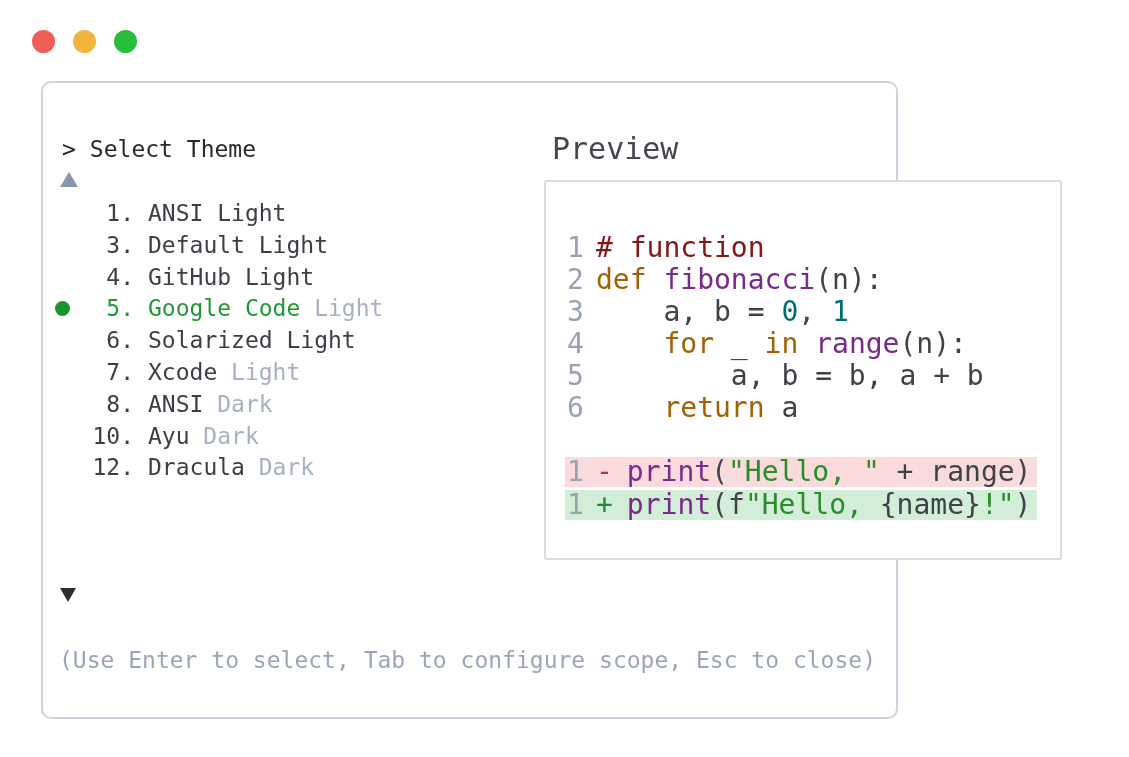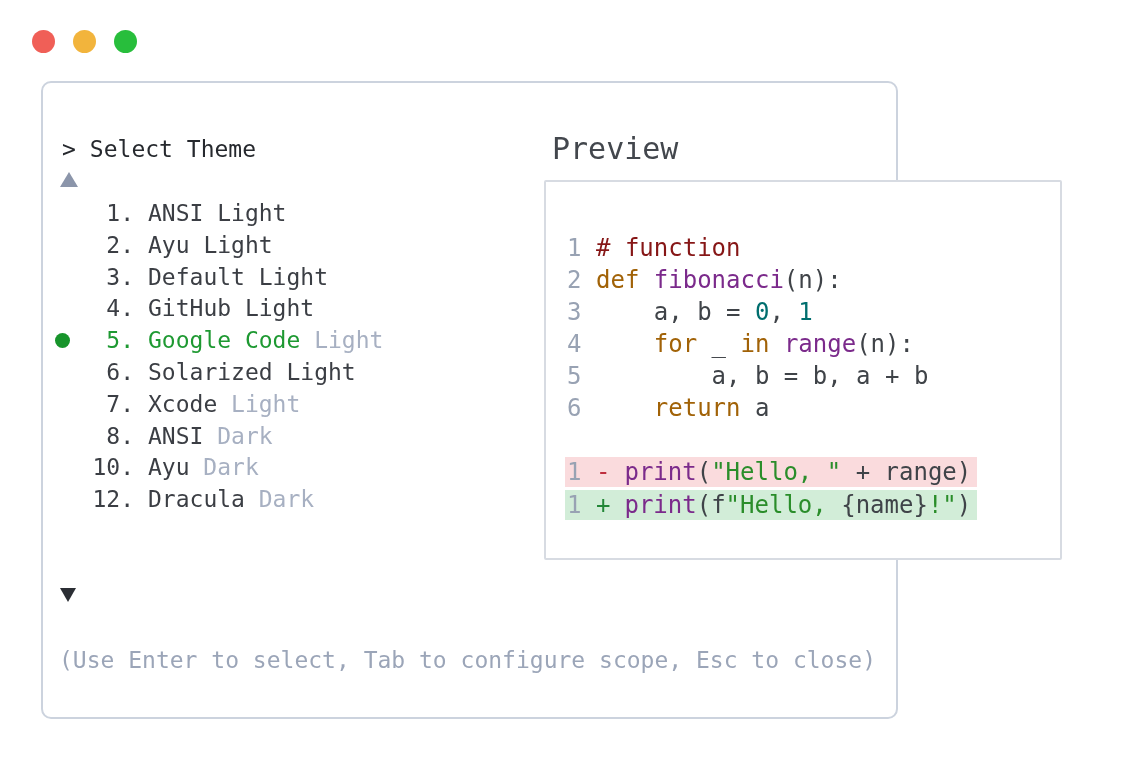--- a/index.html
+++ b/index.html
@@ -41,21 +41,21 @@
 
   .hint { position:absolute; left:16px; top:561px; height:32px; line-height:32px;
     font-size:23px; color:#9ba5b8; white-space:pre; }
 
   
   .preview-label { position:absolute; left:497px; top:50px; height:32px; line-height:32px;
     font-size:30px; color:#43474d;margin-left:12px; }
   .preview-box { position:absolute; left:501px; top:97px; width:518px; height:380px;
     border:2px solid #d7dbe2; border-radius:2px; background:#ffffff; }
   .code { position:absolute; left:21px; top:50px; }
-  .cl { height:32px; line-height:32px; font-size:24px; white-space:pre; }
+  .cl { height:32px; line-height:32px; font-size:28px; white-space:pre; }
   .lnum { display:inline-block; width:15px; margin-right:14px; color:#98a2b3; }
   .spacer { height:32px; }
 
   .tok-com { color:#861616; }
   .tok-kw  { color:#a16207; }
   .tok-fn  { color:#7b2a8b; }
   .tok-lit { color:#006e6e; }
   .tok-str { color:#2a8d2a; }
   .tok-pl  { color:#3f4348; }
 
@@ -79,21 +79,20 @@
 <div class="panel">
 
   <div class="sel-title"><span>&gt;</span><span class="ttext">Select Theme</span></div>
 
   <div class="scroll-ind scroll-up">
     <div class="tri-up"></div>
   </div>
 
   <div class="theme-list">
     <div class="trow"><span class="num">1.</span><span class="tname">ANSI Light</span><span class="dim"></span></div>
-    <div class="trow"><span class="num">2.</span><span class="tname">Ayu Light</span><span class="dim"></span></div>
     <div class="trow"><span class="num">3.</span><span class="tname">Default Light</span><span class="dim"></span></div>
     <div class="trow"><span class="num">4.</span><span class="tname">GitHub Light</span><span class="dim"></span></div>
     <div class="trow selected"><div class="bullet"></div><span class="num">5.</span><span class="tname">Google Code</span><span class="dim">Light</span></div>
     <div class="trow"><span class="num">6.</span><span class="tname">Solarized Light</span><span class="dim"></span></div>
     <div class="trow"><span class="num">7.</span><span class="tname">Xcode</span><span class="dim">Light</span></div>
     <div class="trow"><span class="num">8.</span><span class="tname">ANSI</span><span class="dim">Dark</span></div>
     <div class="trow"><span class="num">10.</span><span class="tname">Ayu</span><span class="dim">Dark</span></div>
     <div class="trow"><span class="num">12.</span><span class="tname">Dracula</span><span class="dim">Dark</span></div>
   </div>
 

